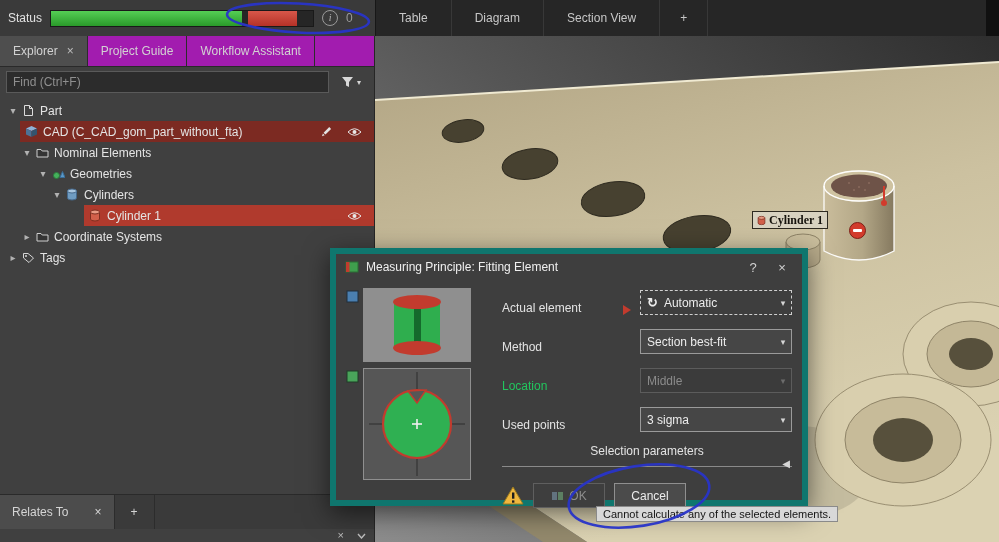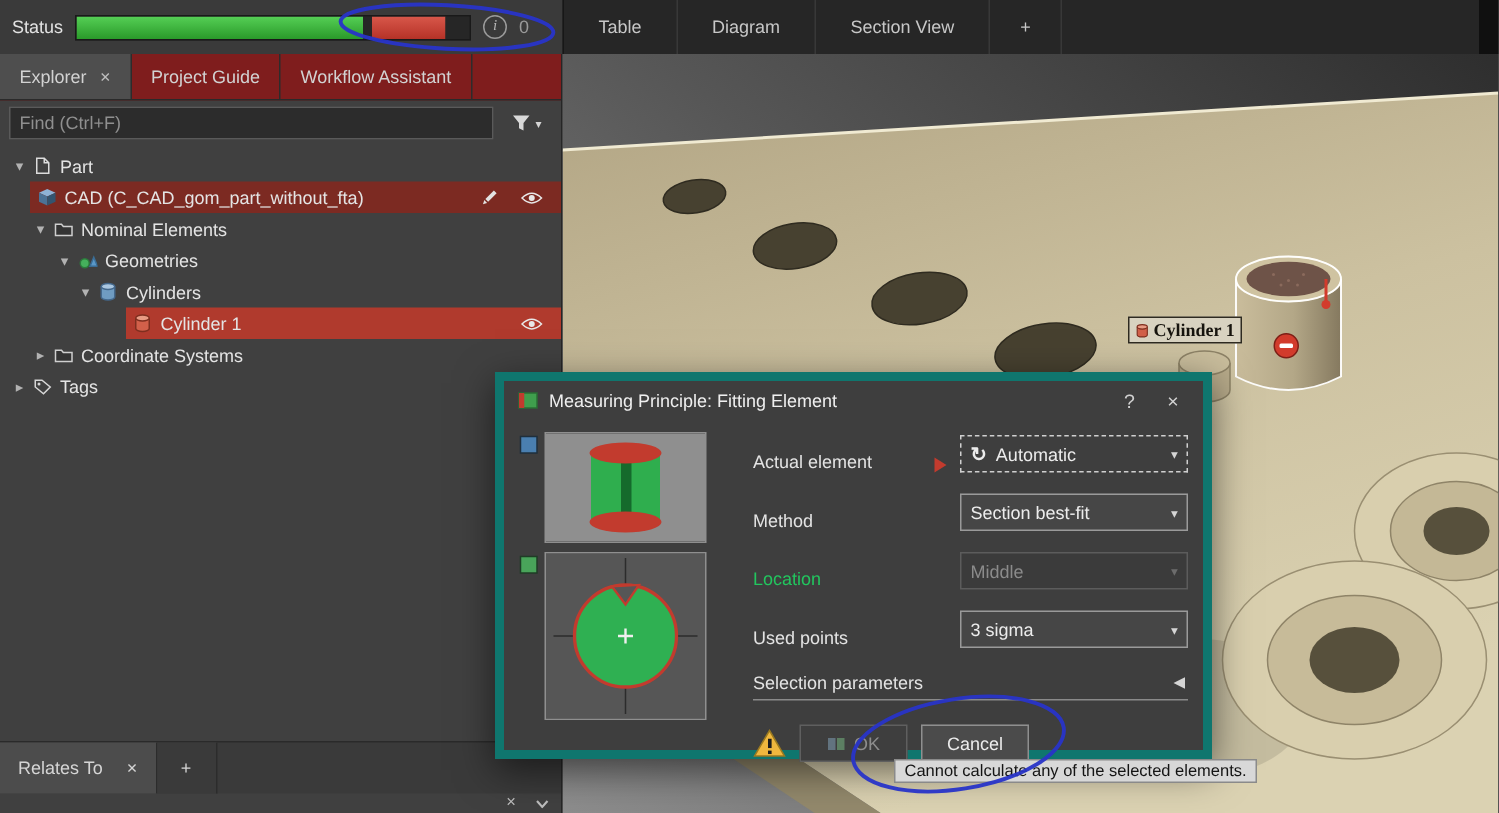--- a/index.html
+++ b/index.html
@@ -24,40 +24,40 @@
   .info-count{color:#9a9a9a;}
   .view-tabs{flex:1;background:#262626;display:flex;align-items:stretch;border-left:1px solid #171717;}
   .vtab{padding:0 23px;display:flex;align-items:center;color:#c7c7c7;border-right:1px solid #383838;cursor:default;}
   .vtab.plus{padding:0 20px;}
   .tab-endcap{margin-left:auto;width:13px;background:#101010;}
   
   .main{display:flex;height:506px;}
   .left-panel{width:375px;flex:none;background:#404040;position:relative;border-right:1px solid #262626;box-sizing:border-box;}
   .viewport{flex:1;position:relative;overflow:hidden;background:#555;}
   
-  .etabs{display:flex;height:30px;background:#7f1d1d;border-bottom:1px solid #2a2a2a;}
+  .etabs{display:flex;height:30px;background:#a21caf;border-bottom:1px solid #2a2a2a;}
   .etab{padding:0 13px;display:flex;align-items:center;gap:9px;color:#d2d2d2;border-right:1px solid #2c2c2c;}
   .etab.active{background:#4e4e4e;}
   .etab .close{color:#bdbdbd;font-size:12px;}
   .find-row{display:flex;align-items:center;gap:5px;padding:4px 6px;}
   .find{flex:1;height:20px;background:#2c2c2c;border:1px solid #5a5a5a;color:#cfcfcf;padding:0 6px;font-size:12px;font-family:inherit;outline:none;}
   .find::placeholder{color:#8f8f8f;}
   .filter-btn{width:34px;display:flex;align-items:center;justify-content:center;gap:3px;}
   .filter-caret{font-size:8px;color:#d5d5d5;}
   .tree{padding-top:3px;}
   .trow{display:flex;align-items:center;height:21px;color:#e4e4e4;}
   .exp{width:14px;text-align:center;color:#b2b2b2;font-size:10px;flex:none;}
   .ticon{width:16px;height:14px;margin-right:4px;display:inline-flex;align-items:center;justify-content:center;flex:none;}
   .tlabel{white-space:nowrap;}
   .hl{flex:1;align-self:stretch;display:flex;align-items:center;padding-left:3px;min-width:0;}
   .hl.cad{background:#7c2a22;}
   .hl.cyl{background:#b03a2d;}
   .trail{margin-left:auto;display:flex;align-items:center;gap:15px;padding-right:12px;}
   .btabs{position:absolute;left:0;right:0;bottom:13px;height:34px;background:#3a3a3a;border-top:1px solid #2a2a2a;display:flex;align-items:stretch;}
-  .btab{padding:0 12px;display:flex;align-items:center;gap:16px;background:#4c4c4c;border-right:1px solid #2c2c2c;color:#d5d5d5;}
+  .btab{padding:0 12px;display:flex;align-items:center;gap:26px;background:#4c4c4c;border-right:1px solid #2c2c2c;color:#d5d5d5;}
   .btab.plus{background:#3a3a3a;padding:0 16px;}
   .panel-bottom-icons{position:absolute;right:8px;bottom:0;height:13px;display:flex;align-items:center;gap:13px;color:#bdbdbd;font-size:11px;line-height:13px;}
   
   .scene{position:absolute;left:0;top:0;}
   .elem-label{position:absolute;left:377px;top:175px;display:flex;align-items:center;gap:3px;height:16px;
     background:#d8d2c0;border:1px solid #2e2a20;color:#17140e;padding:0 4px;
     font-family:"Liberation Serif",serif;font-size:12px;font-weight:bold;z-index:5;}
   .deact-badge{position:absolute;left:474px;top:186px;width:15px;height:15px;border-radius:50%;
     background:#d23b2c;border:1px solid #7d1f16;z-index:5;}
   .deact-badge::after{content:"";position:absolute;left:3px;right:3px;top:6px;height:3px;background:#fff;border-radius:1px;}
@@ -79,21 +79,21 @@
   .fmark{flex:1;display:flex;justify-content:flex-end;padding-right:9px;}
   .tri-red{width:0;height:0;border-top:5px solid transparent;border-bottom:5px solid transparent;border-left:8px solid #c23b2e;}
   .combo{width:152px;height:25px;background:#464646;border:1px solid #9a9a9a;display:flex;align-items:center;box-sizing:border-box;flex:none;}
   .combo .val{flex:1;padding:0 6px;color:#ececec;white-space:nowrap;overflow:hidden;}
   .combo .caret{width:16px;text-align:center;color:#d5d5d5;font-size:9px;flex:none;}
   .combo.dashed{border:1px dashed #cfcfcf;background:#3e3e3e;}
   .combo .refresh{margin-left:6px;font-weight:bold;color:#ececec;font-size:13px;}
   .combo.disabled{border-color:#5c5c5c;background:#3b3b3b;}
   .combo.disabled .val{color:#8b8b8b;}
   .combo.disabled .caret{color:#6c6c6c;}
-  .selparams{display:flex;align-items:center;height:22px;border-bottom:1px solid #8a8a8a;margin-bottom:0;}
+  .selparams{display:flex;align-items:center;height:22px;border-bottom:1px solid #8a8a8a;margin-bottom:0;flex-direction:column;}
   .selparams .lbl{color:#e3e3e3;}
   .selparams .arrow{margin-left:auto;color:#d5d5d5;font-size:10px;padding-right:2px;}
   .dfooter{display:flex;align-items:center;gap:9px;padding:16px 12px 0 0;}
   .btn{min-width:72px;height:25px;display:flex;align-items:center;justify-content:center;gap:5px;
     border:1px solid #8f8f8f;background:#4b4b4b;color:#ececec;box-sizing:border-box;font-size:12px;}
   .btn.disabled{border-color:#5f5f5f;background:#3e3e3e;color:#8d8d8d;}
   
   .tooltip{position:absolute;left:596px;top:506px;background:#d8d8d8;border:1px solid #8a8a8a;color:#141414;
     font-size:11px;padding:1px 6px;white-space:nowrap;z-index:30;}
   .annotations{position:absolute;left:0;top:0;width:999px;height:542px;z-index:40;pointer-events:none;}

